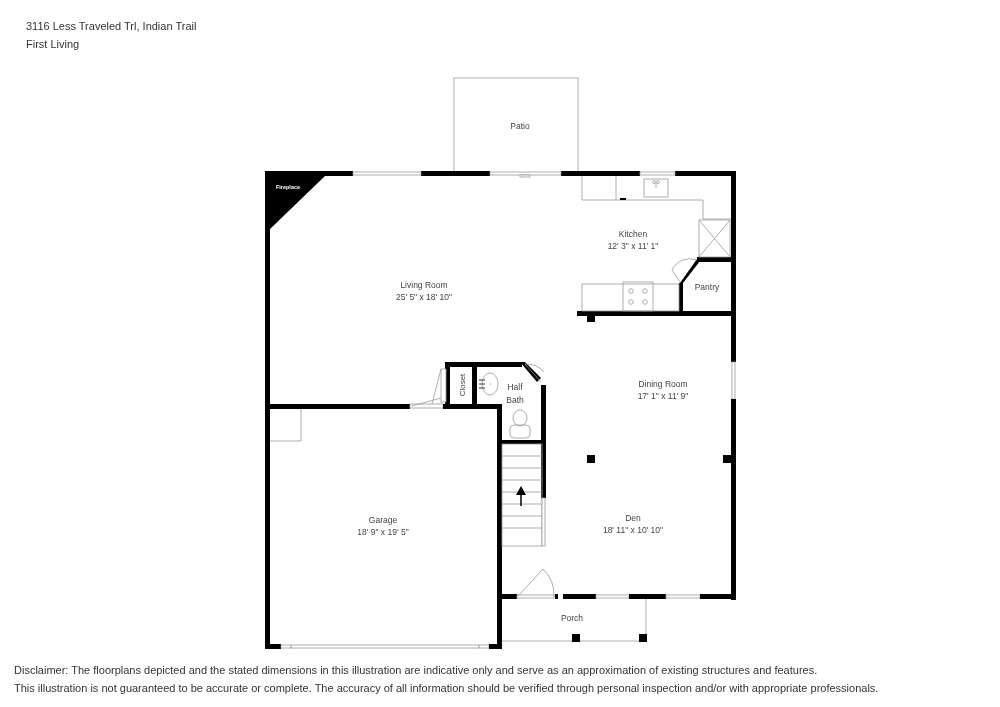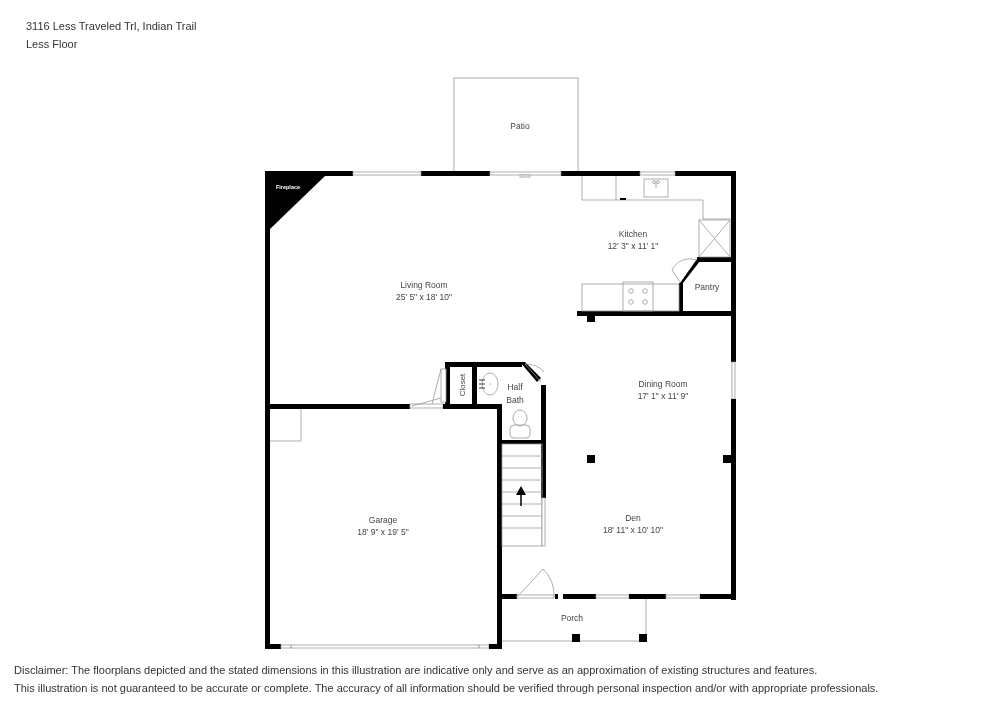--- a/index.html
+++ b/index.html
@@ -15,21 +15,21 @@
     .lbl { font-family: "Liberation Sans", sans-serif; font-size: 8.5px; fill: #444; text-anchor: middle; }
     .sm { font-size: 8px; }
     .wall { fill: #000; }
     .thin { fill: none; stroke: #999; stroke-width: 0.8; }
     .win { fill: #fff; stroke: #999; stroke-width: 0.8; }
   </style>
 </head>
 <body>
 
 <div class="hdr" id="title">3116 Less Traveled Trl, Indian Trail</div>
-<div class="hdr" id="floor">Less Floor</div>
+<div class="hdr" id="floor">First Living</div>
 
 <svg width="1000" height="707" viewBox="0 0 1000 707">
 
   <g>
     <rect x="454" y="78" width="124" height="95" class="thin"></rect>
     <text x="520" y="129" class="lbl">Patio</text>
   </g>
 
   <g>
     <polyline points="501,597 501,641 646,641 646,597" class="thin"></polyline>

